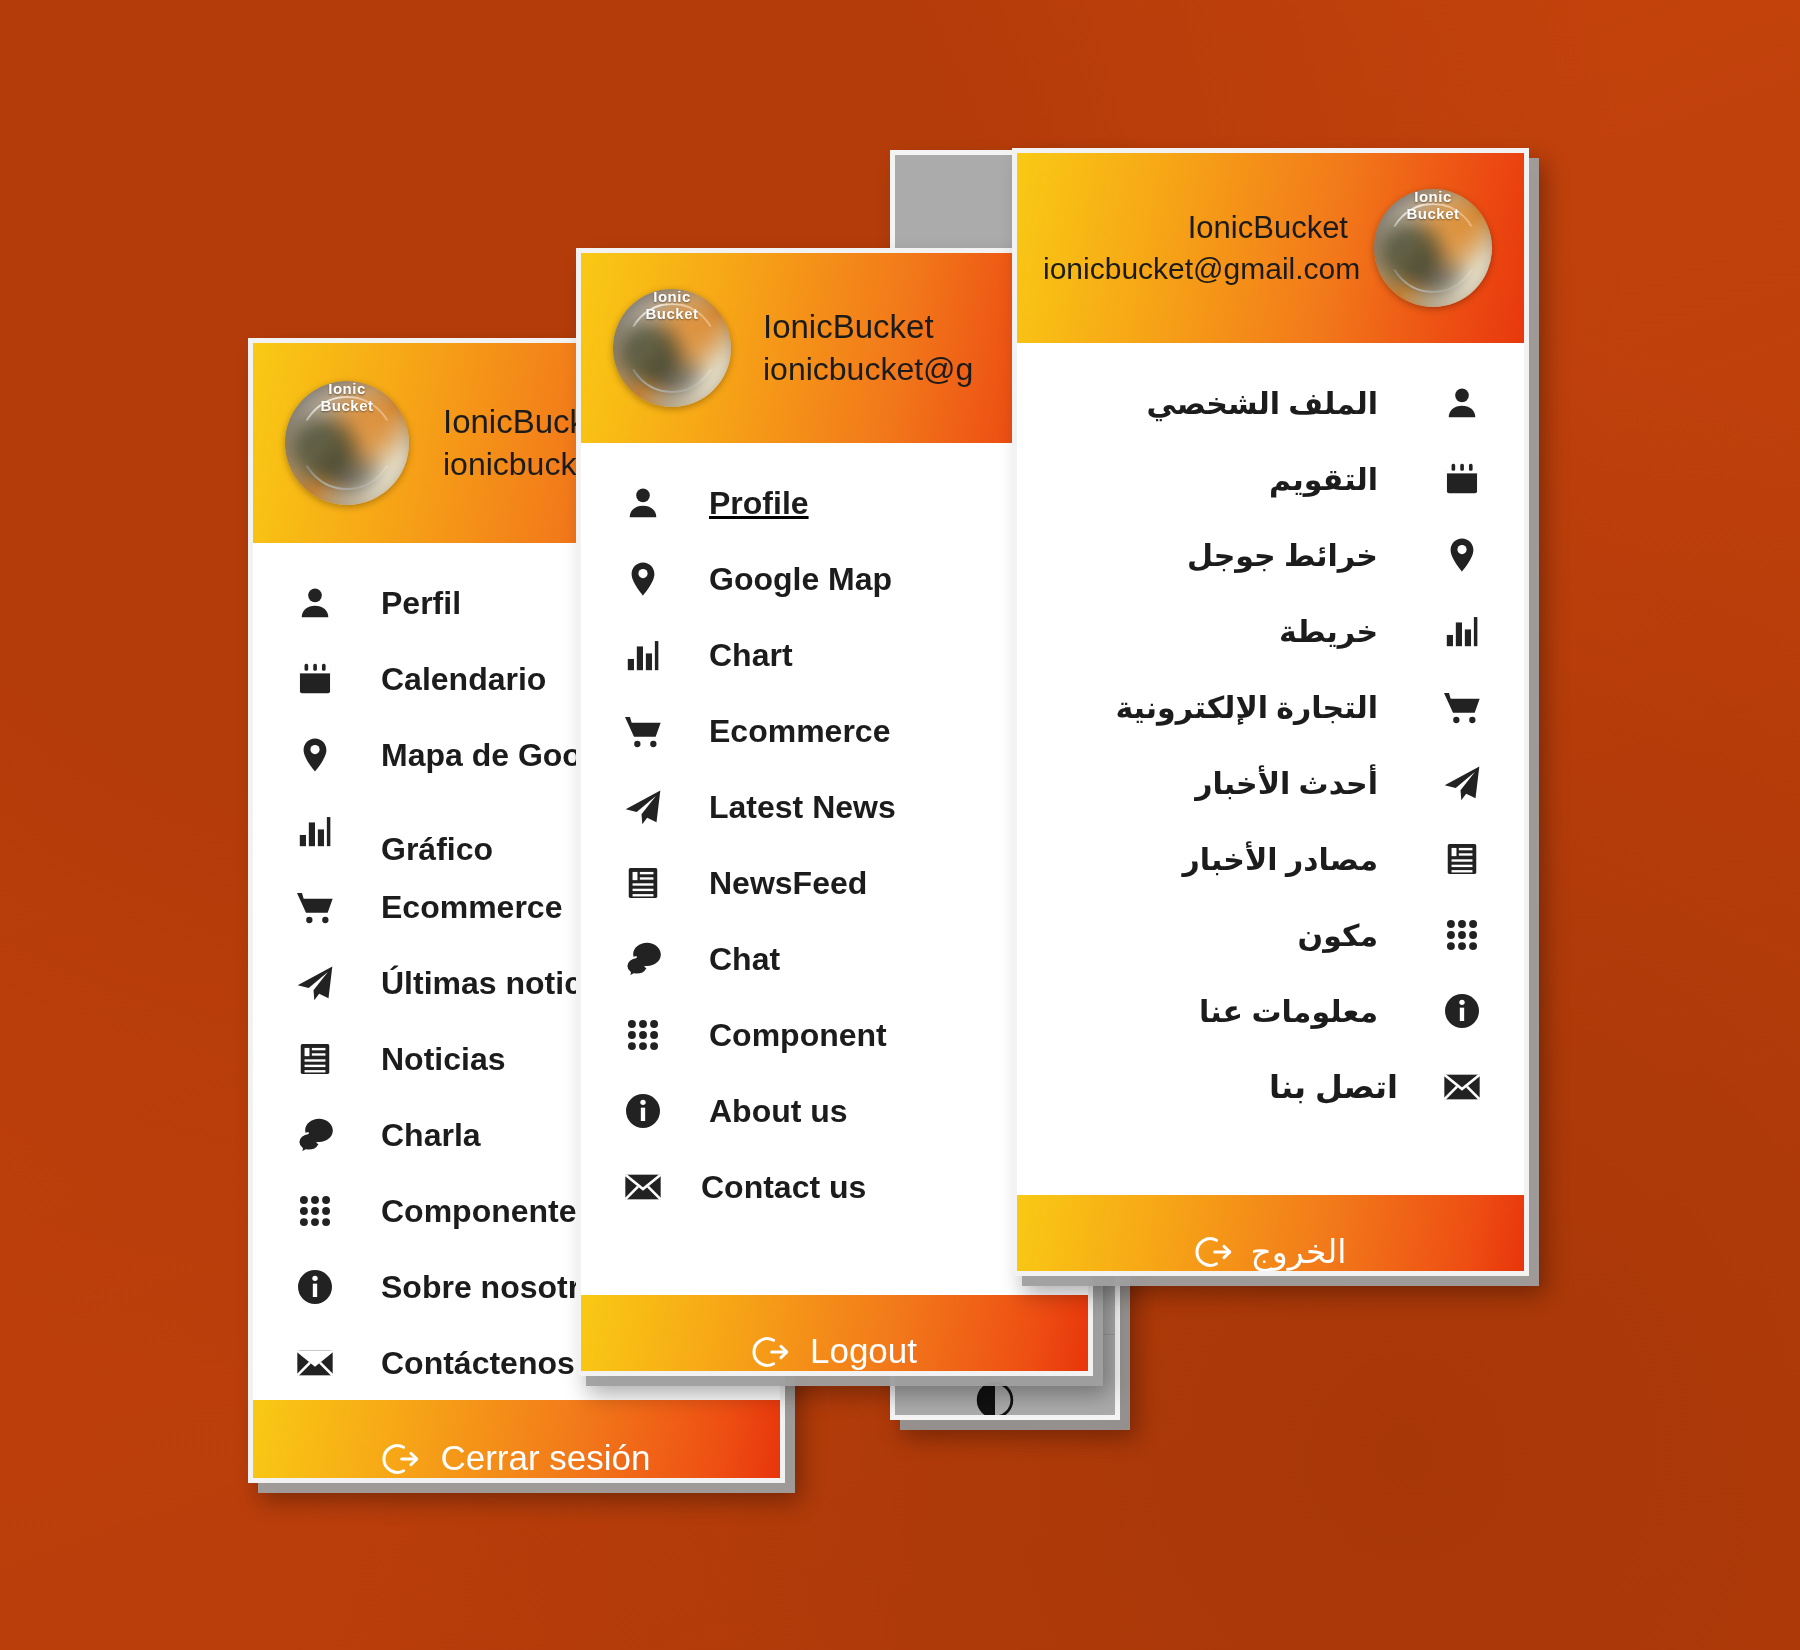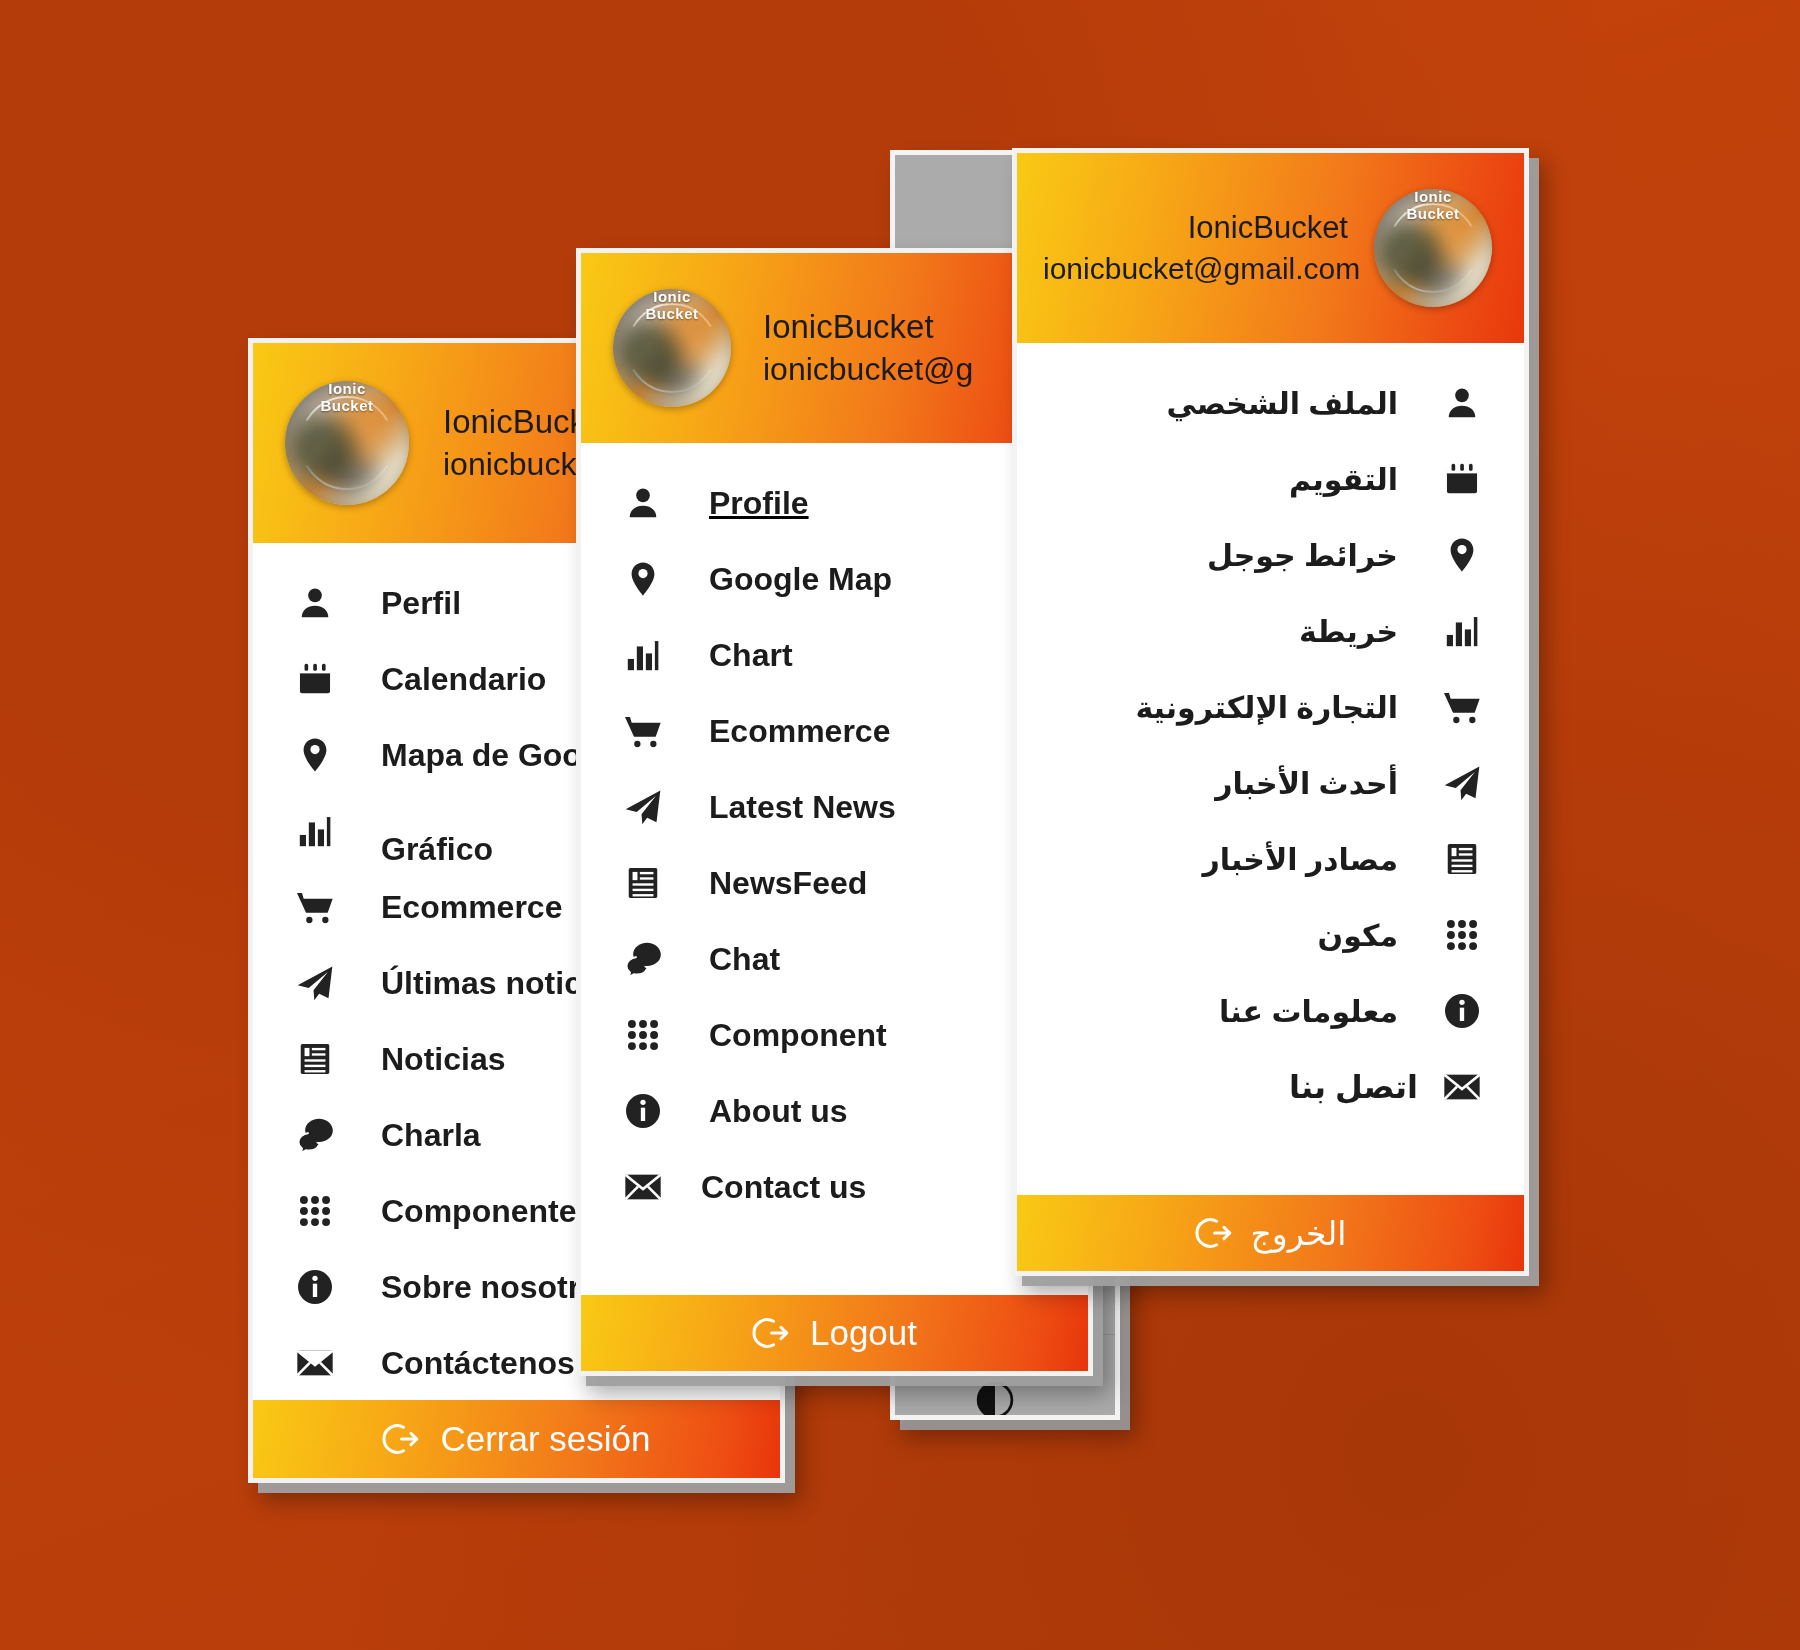--- a/index.html
+++ b/index.html
@@ -74,31 +74,31 @@
     text-shadow:0 1px 2px rgba(0,0,0,.45);
     letter-spacing:.5px;
   }
   .huser{flex:1 1 auto;min-width:0;}
   .huser .uname{color:#1b1b1b;white-space:nowrap;}
   .huser .umail{color:#1b1b1b;white-space:nowrap;}
 
   
   .pmenu{flex:1 1 auto;background:#fff;overflow:hidden;}
   .mrow{display:flex;align-items:center;box-sizing:border-box;}
-  .mrow.rtl{flex-direction:row-reverse;}
+  .mrow.rtl{flex-direction:row-reverse;gap:20px;}
   .micon{flex:0 0 auto;display:flex;align-items:center;justify-content:center;color:#222;}
   .micon svg{display:block;}
   .mlabel{color:#1c1c1c;font-weight:bold;white-space:nowrap;}
   .mlabel.ar{font-weight:bold;direction:rtl;}
 
   
   .plogout{
     flex:0 0 auto;
     background:linear-gradient(100deg,#f9c914 0%,#f7a916 26%,#f2781a 62%,#ee4f13 88%,#e8350b 100%);
-    display:flex;align-items:center;justify-content:center;
+    display:flex;align-items:flex-end;justify-content:center;
     color:#fff;
   }
   .plogout .lo-ico{display:flex;align-items:center;justify-content:center;}
   .plogout .lo-txt{color:#fff;}
 
   
   .gray-panel{
     position:absolute;
     background:#ababab;
     border:5px solid #f4f4f4;

